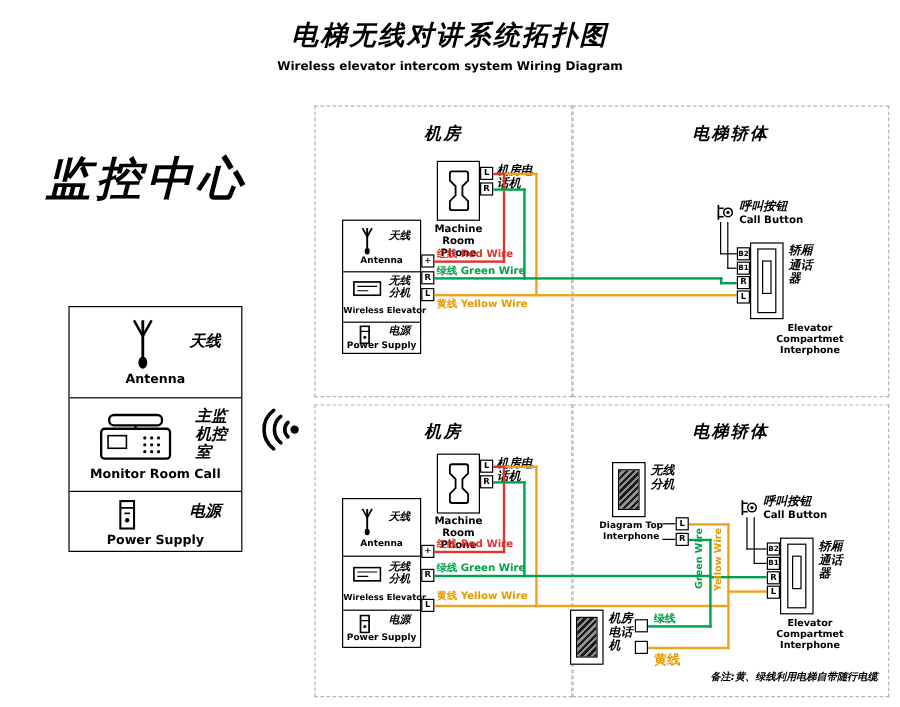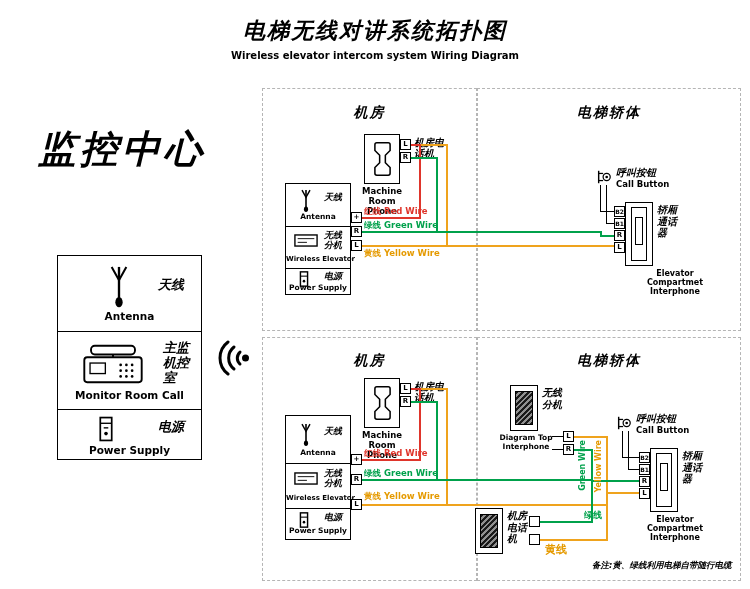--- a/index.html
+++ b/index.html
@@ -236,21 +236,21 @@
   <div class="wire yellow" style="left:606px;top:492px;width:33px;height:2px;"></div>
   <div class="wire green" style="left:540px;top:521px;width:53px;height:2px;"></div>
   <div class="wire yellow" style="left:540px;top:539px;width:68px;height:2px;"></div>
 
   <div class="wirelbl c-red" style="left:364px;top:448px;">红线 Red Wire</div>
   <div class="wirelbl c-green" style="left:364px;top:468px;">绿线 Green Wire</div>
   <div class="wirelbl c-yellow" style="left:364px;top:491px;">黄线 Yellow Wire</div>
 
   <div class="vtext c-green" style="left:578px;top:440px;">Green Wire</div>
   <div class="vtext c-yellow" style="left:594px;top:440px;">Yellow Wire</div>
-  <div class="wirelbl c-green" style="left:545px;top:509px;font-size:9px;margin-left:39px;">绿线</div>
+  <div class="wirelbl c-green" style="left:545px;top:509px;font-size:9px;">绿线</div>
   <div class="wirelbl c-yellow" style="left:545px;top:542px;font-size:11px;">黄线</div>
 
   <div class="box" style="left:510px;top:385px;width:28px;height:46px;">
     <div class="hatch" style="left:4px;top:5px;width:18px;height:34px;"></div>
   </div>
   <div class="lbl zh stack" style="left:542px;top:387px;width:22px;font-size:10px;line-height:11.5px;">无线分机</div>
   <div class="lbl center" style="left:498px;top:434px;width:56px;font-size:7.5px;font-weight:bold;">Diagram Top Interphone</div>
   <div class="wire black" style="left:552px;top:436px;width:11px;height:1px;"></div>
   <div class="wire black" style="left:552px;top:449px;width:11px;height:1px;"></div>
   <div class="term" style="left:563px;top:431px;">L</div>

